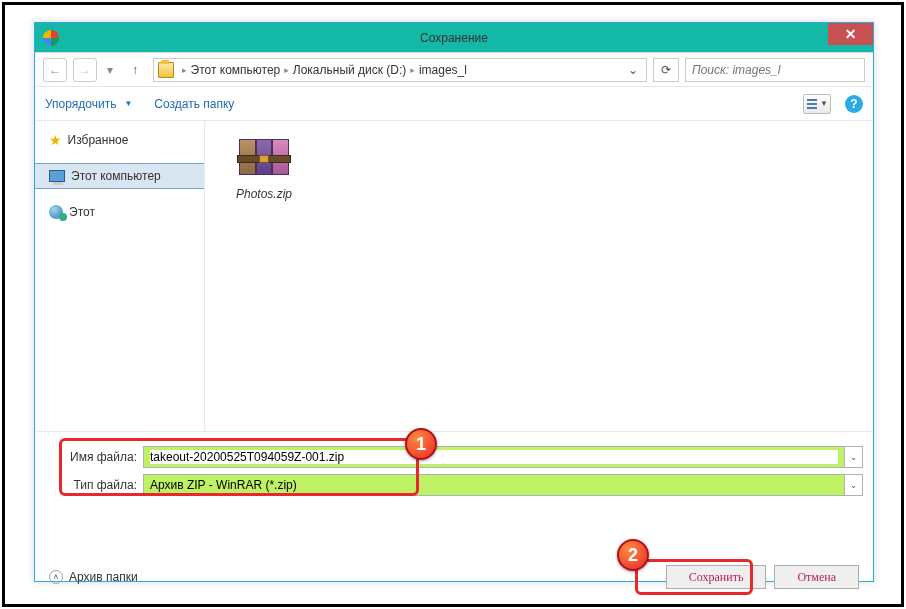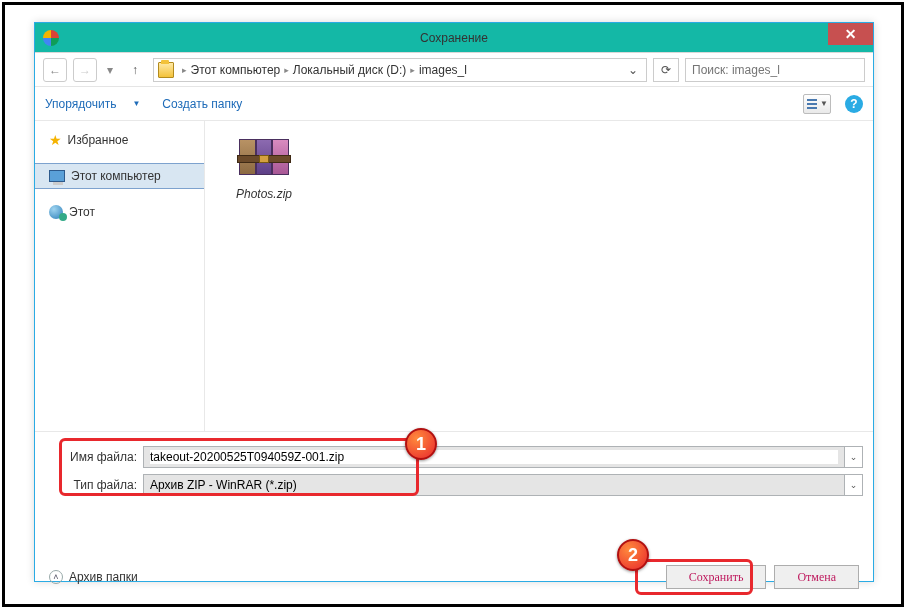--- a/index.html
+++ b/index.html
@@ -19,24 +19,24 @@
 .nav-history { width: 14px; display:flex; align-items:center; justify-content:center; color:#888; }
 .nav-up { width: 24px; height: 24px; display: flex; align-items: center; justify-content: center; color: #555; }
 .addressbar { flex: 1; height: 24px; border: 1px solid #ccc; display: flex; align-items: center; padding: 0 4px; background: #fff; }
 .addr-icon { width:16px; height:16px; background: linear-gradient(#ffe9a6,#f3c23a); border:1px solid #b38b1d; border-radius:1px; margin-right:4px; position:relative; }
 .addr-icon::before { content:""; position:absolute; top:-3px; left:2px; width:8px; height:4px; background:#f3c23a; border-radius:1px 1px 0 0; }
 .addr-sep { margin: 0 4px; color: #888; font-size: 9px; }
 .addr-item { color: #333; white-space: nowrap; }
 .addr-drop { margin-left:auto; color:#555; padding: 0 4px; }
 .refresh { width: 26px; height: 24px; border: 1px solid #ccc; display:flex; align-items:center; justify-content:center; color:#555; background:#fff; }
 .searchbox { width: 180px; height:24px; border:1px solid #ccc; padding: 0 6px; display:flex; align-items:center; color:#888; background:#fff; }
-.searchbox input { border:none; outline:none; width:100%; color:#0c4a6e; }
+.searchbox input { border:none; outline:none; width:100%; color:#0c4a6e; font-style: italic; }
 
 .toolbar { height: 34px; display:flex; align-items:center; padding: 0 10px; border-bottom: 1px solid #e8e8e8; }
-.tool-link { color: #1e6bb8; margin-right: 22px; display:flex; align-items:center; gap:16px; }
+.tool-link { color: #1e6bb8; margin-right: 22px; display:flex; align-items:center; gap:8px; }
 .tool-drop { font-size:8px; color:#1e6bb8; }
 .tool-spacer { flex:1; }
 .view-btn { width:28px; height:20px; border:1px solid #bcbcbc; border-radius:2px; margin-left:6px; display:flex; align-items:center; justify-content:center; background: linear-gradient(#fff,#e9e9e9); }
 .view-btn svg { width:12px; height:12px; }
 .help-btn { width:18px; height:18px; border-radius:50%; background:#2aabe4; color:#fff; display:flex; align-items:center; justify-content:center; margin-left:14px; font-weight:bold; }
 
 .body { display:flex; height: 310px; }
 .sidebar { width: 170px; border-right: 1px solid #e8e8e8; padding-top: 6px; }
 .side-item { height: 26px; display:flex; align-items:center; padding-left: 14px; gap:6px; color:#333; }
 .side-item.fav .star { color:#f5b301; font-size: 14px; }
@@ -55,21 +55,21 @@
 .rar-books span:nth-child(1){ background: linear-gradient(#b89264,#8c6a42);} 
 .rar-books span:nth-child(2){ background: linear-gradient(#8c6ab0,#5d3f87);} 
 .rar-books span:nth-child(3){ background: linear-gradient(#d98bc0,#a85795);} 
 .rar-belt { position:absolute; bottom:16px; left:0; width:54px; height:8px; background:#6b4a2a; border:1px solid #3f2a15; }
 .rar-buckle { position:absolute; bottom:16px; left:22px; width:10px; height:8px; background:#d4a040; border:1px solid #7a5a10; }
 .file-label { color:#333;font-style:italic; }
 
 .bottombar { height: 170px; border-top:1px solid #e8e8e8; position:relative; padding: 14px 10px 0; }
 .field-row { display:flex; align-items:center; margin-bottom: 6px; position:relative; }
 .field-label { width: 98px; text-align:right; padding-right:6px; color:#333; }
-.field-input { flex:1; height:22px; border:1px solid #aeb2b5; padding:0 6px; display:flex; align-items:center; background:#e5e5e5; }
+.field-input { flex:1; height:22px; border:1px solid #aeb2b5; padding:0 6px; display:flex; align-items:center; background:#bef264; }
 .field-input input { border:none; outline:none; width:100%; }
 .field-drop { width:18px; height:22px; border:1px solid #aeb2b5; border-left:none; display:flex; align-items:center; justify-content:center; background:#fff; font-size:9px; color:#555;}
 
 .annot1 { position:absolute; left: 24px; top: 6px; width: 360px; height: 58px; border: 3px solid #e8282d; border-radius: 6px; pointer-events:none; }
 .badge { position:absolute; width:32px; height:32px; border-radius:50%; background: radial-gradient(circle at 35% 30%, #ff8a3c, #e8282d); border:2px solid #b01010; color:#fff; font-size:18px; font-weight:bold; display:flex; align-items:center; justify-content:center; box-shadow: 0 1px 3px rgba(0,0,0,0.4); z-index:5; }
 .badge1 { left: 370px; top: -4px; }
 
 .action-row { position:absolute; bottom:12px; left:0; right:0; display:flex; align-items:center; padding: 0 14px; }
 .hide-link { display:flex; align-items:center; gap:6px; color:#333; }
 .hide-chev { width:14px; height:14px; border:1px solid #9aa; border-radius:50%; display:flex; align-items:center; justify-content:center; font-size:9px; color:#556; }

